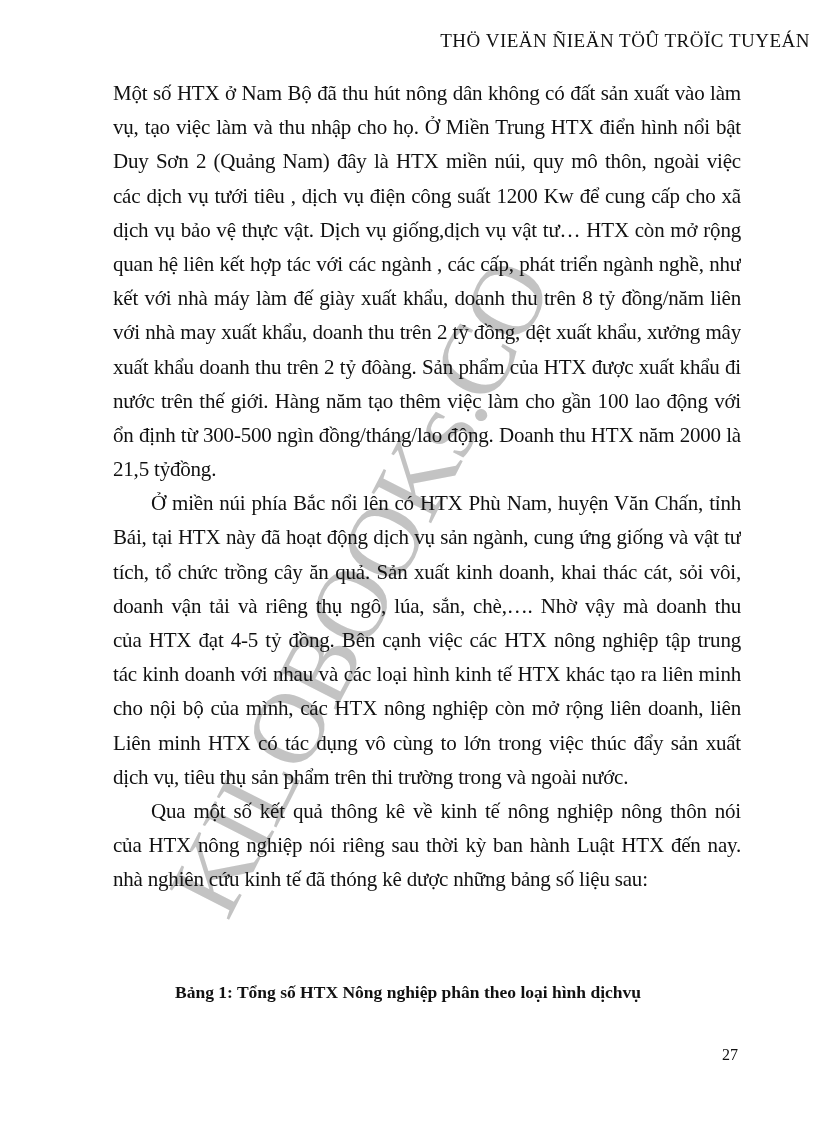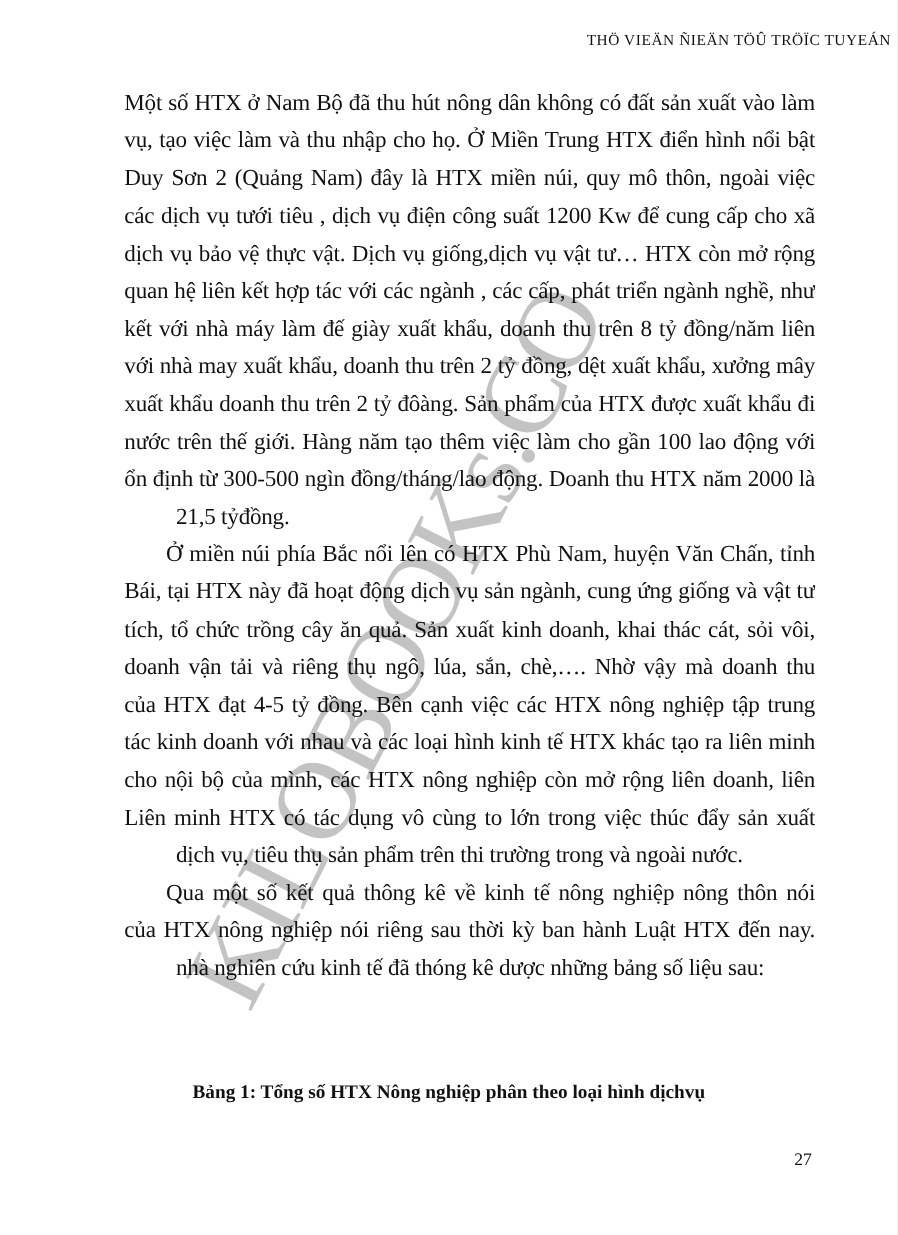--- a/index.html
+++ b/index.html
@@ -4,38 +4,38 @@
 <style>
   html,body{margin:0;padding:0;background:#e8e8e8;}
   .page{
     position:relative;width:816px;height:1123px;margin:0 auto;
     background:#ffffff;overflow:hidden;
     font-family:"Liberation Serif","DejaVu Serif",serif;
     color:#111111;
   }
   .header{
     position:absolute;top:30px;right:6px;z-index:3;
-    font-size:14px;letter-spacing:0.5px;white-space:nowrap;
+    font-size:19px;letter-spacing:0.5px;white-space:nowrap;
   }
   .watermark{
     position:absolute;left:243px;top:828px;z-index:1;
     height:102px;line-height:102px;font-size:102px;
     transform-origin:0 100%;transform:rotate(-63deg);
     color:#ababab;opacity:0.70;letter-spacing:-2px;white-space:nowrap;
     font-family:"Liberation Serif","DejaVu Serif",serif;
   }
   .bodytext{
     position:absolute;left:113px;top:76px;width:628px;z-index:2;
   }
   .line{
     height:34.2px;line-height:34.2px;overflow:hidden;
     font-size:21px;letter-spacing:-0.2px;
     text-align:justify;text-align-last:justify;
   }
-  .line.pend{text-align-last:left;margin-left:47px;}
+  .line.pend{text-align-last:left;}
   .line.ind{text-indent:38px;}
   .caption{
     position:absolute;top:982px;left:0;width:100%;z-index:2;
     text-align:center;font-weight:bold;font-size:17.5px;
   }
   .pagenum{
     position:absolute;top:1046px;right:78px;z-index:2;
     font-size:16px;
   }
 </style>

